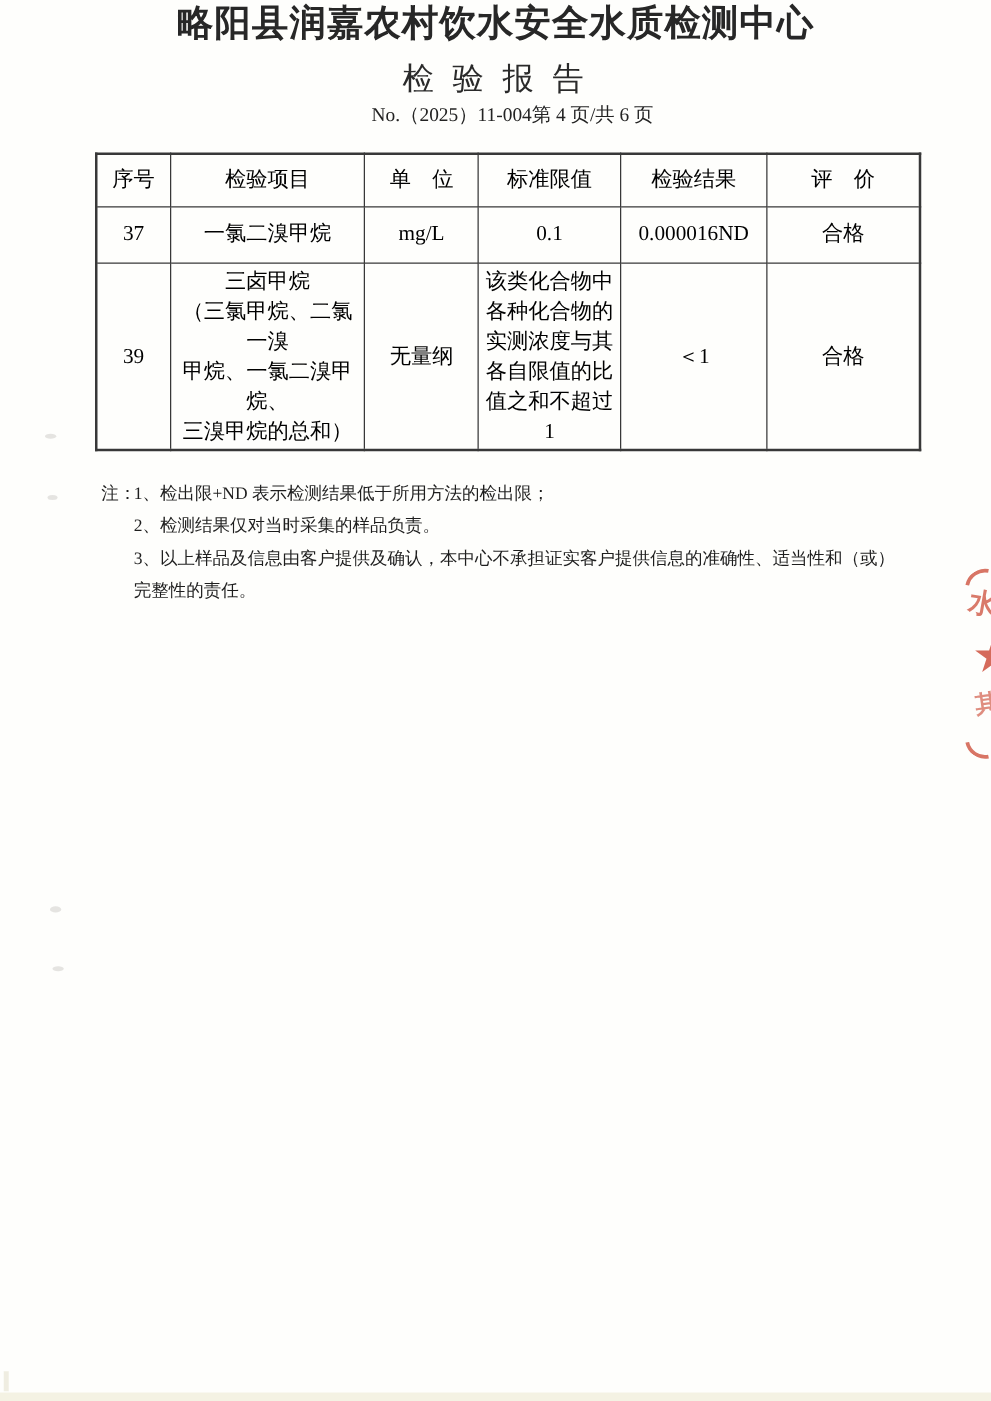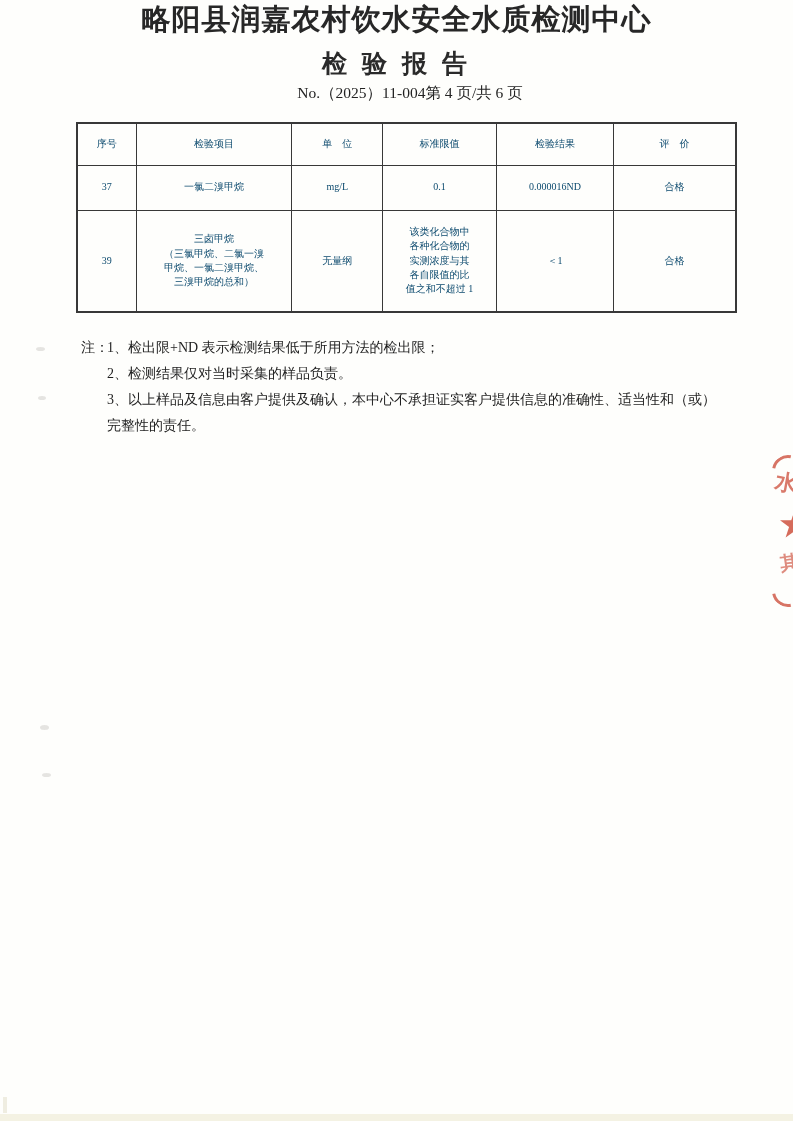--- a/index.html
+++ b/index.html
@@ -20,21 +20,21 @@
     font-weight: 700;
     font-size: 29px;
     line-height: 38px;
     letter-spacing: 1px;
     color: #272727;
   }
   .report-title {
     margin: 9px 0 0 0;
     text-align: center;
     font-family: "Liberation Sans", sans-serif;
-    font-weight: 700;
+    font-weight: 400;
     font-size: 25px;
     line-height: 32px;
     letter-spacing: 4px;
     color: #2a2a2a;
   }
   .meta-row {
     display: flex;
     justify-content: center;
     align-items: baseline;
     margin: 4px 61px 0 88px;
@@ -49,25 +49,25 @@
     border-collapse: collapse;
     table-layout: fixed;
     border: 2px solid #383838;
   }
   table.results th,
   table.results td {
     border: 1px solid #383838;
     text-align: center;
     vertical-align: middle;
     font-weight: normal;
-    font-size: 10px;
+    font-size: 17px;
     line-height: 1.42;
     padding: 2px 4px;
     white-space: pre-line;
-    color: #0c4a6e;
+    color: #000000;
   }
   tr.hdr   { height: 42px; }
   tr.r-37  { height: 45px; }
   tr.r-38  { height: 42px; }
   tr.r-39  { height: 102px; }
   td.limit-long { font-size: 14px; line-height: 19px; }
   td.item-long  { font-size: 14px; line-height: 22px; }
   
   .notes {
     position: relative;

